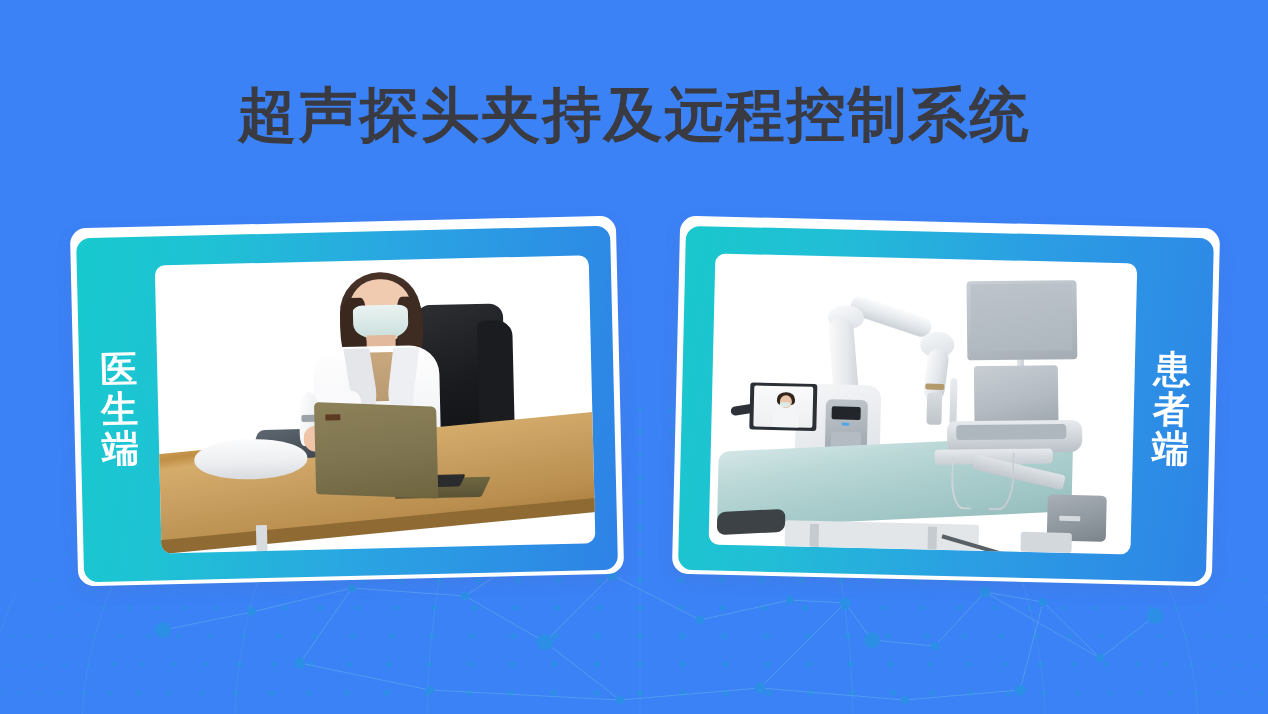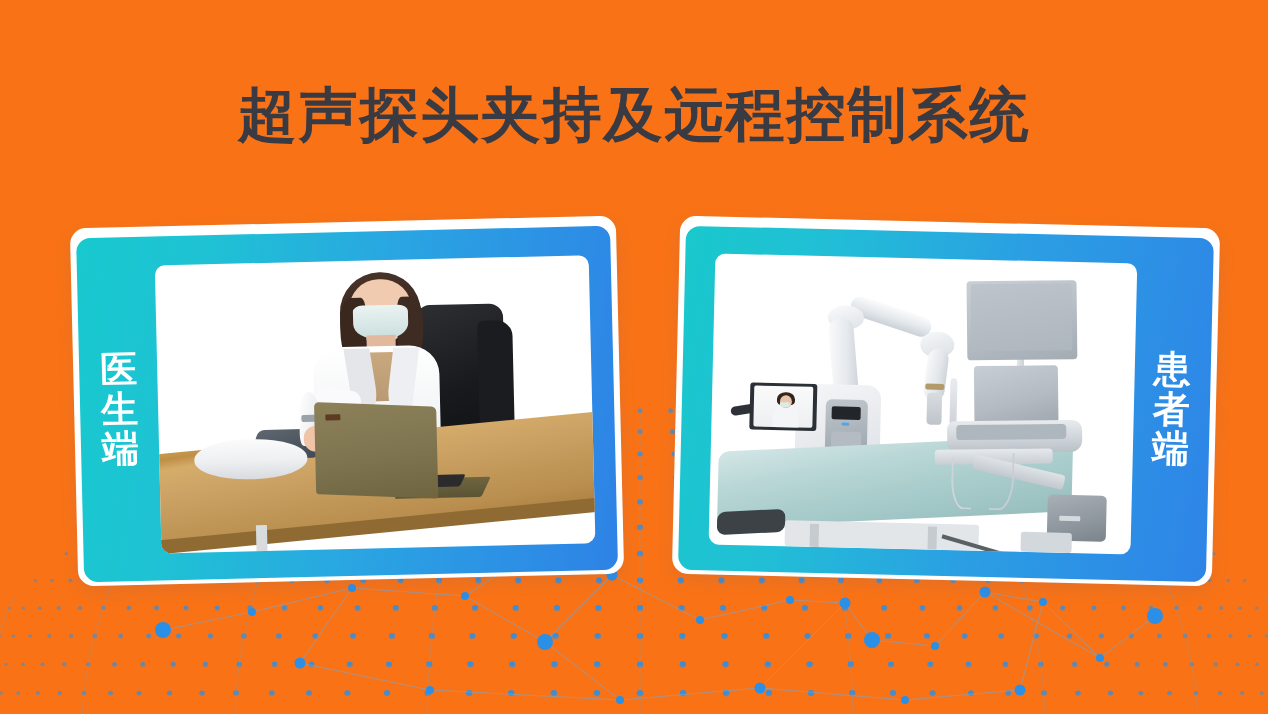--- a/index.html
+++ b/index.html
@@ -3,21 +3,21 @@
 <meta charset="utf-8">
 <style>
   * { margin:0; padding:0; box-sizing:border-box; }
   html, body {
     width:1268px; height:714px; overflow:hidden;
     background:#F1EFFC;
     font-family:"Liberation Sans", sans-serif;
   }
   #stage {
     position:relative; width:1268px; height:714px;
-    background:#f97316; overflow:hidden;
+    background:#3b82f6; overflow:hidden;
   }
 
   
   #globe-layer {
     position:absolute; left:0; top:0; width:1268px; height:714px;
     pointer-events:none;
   }
 
   
   #page-title {

